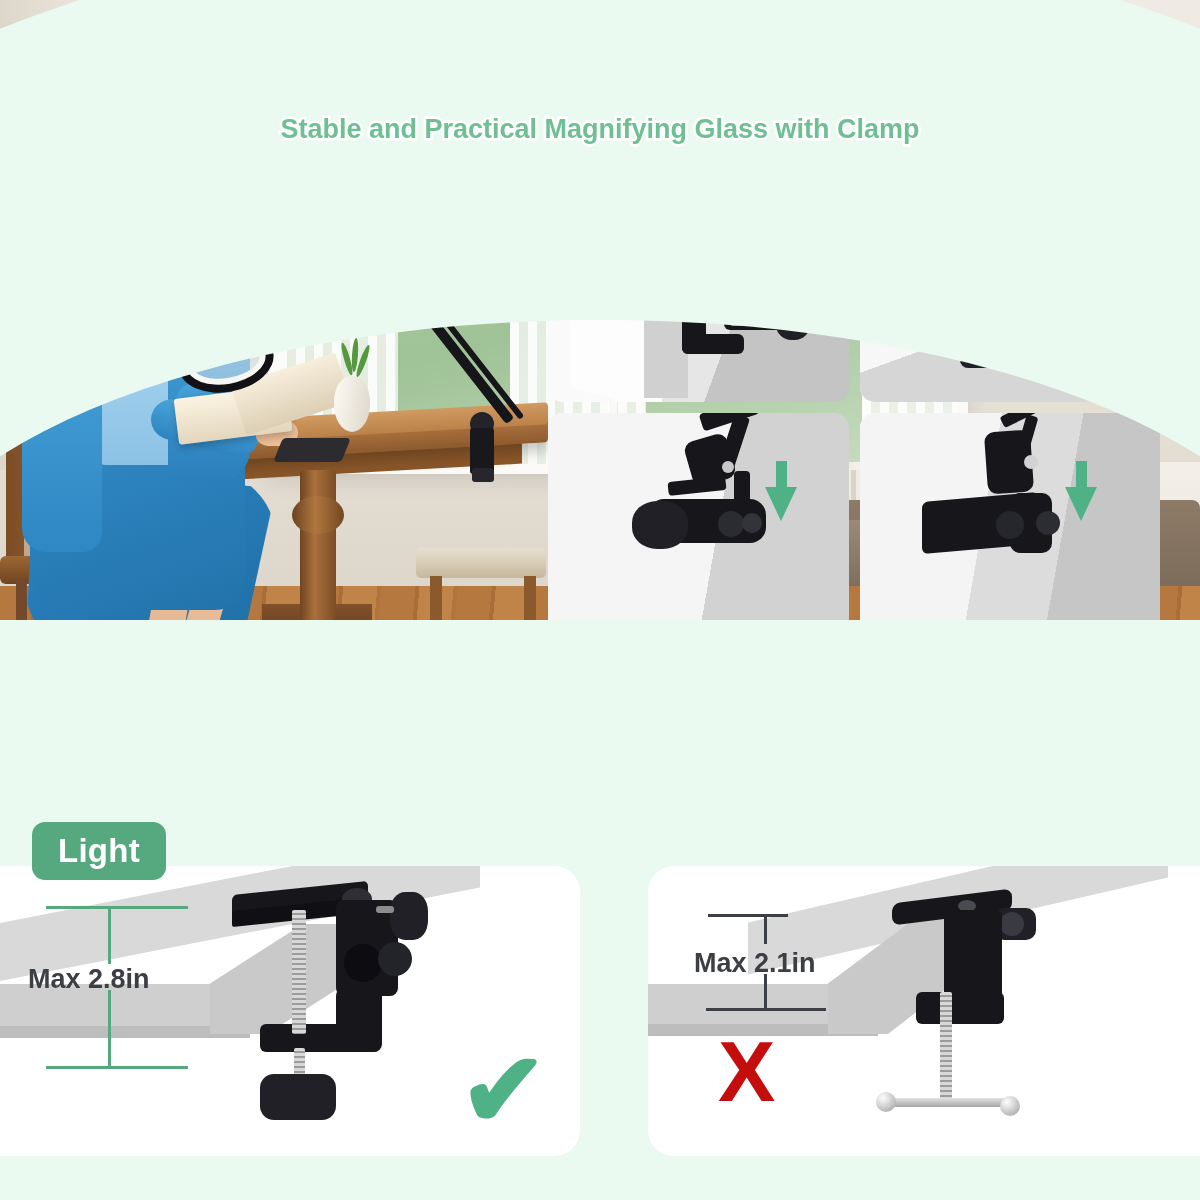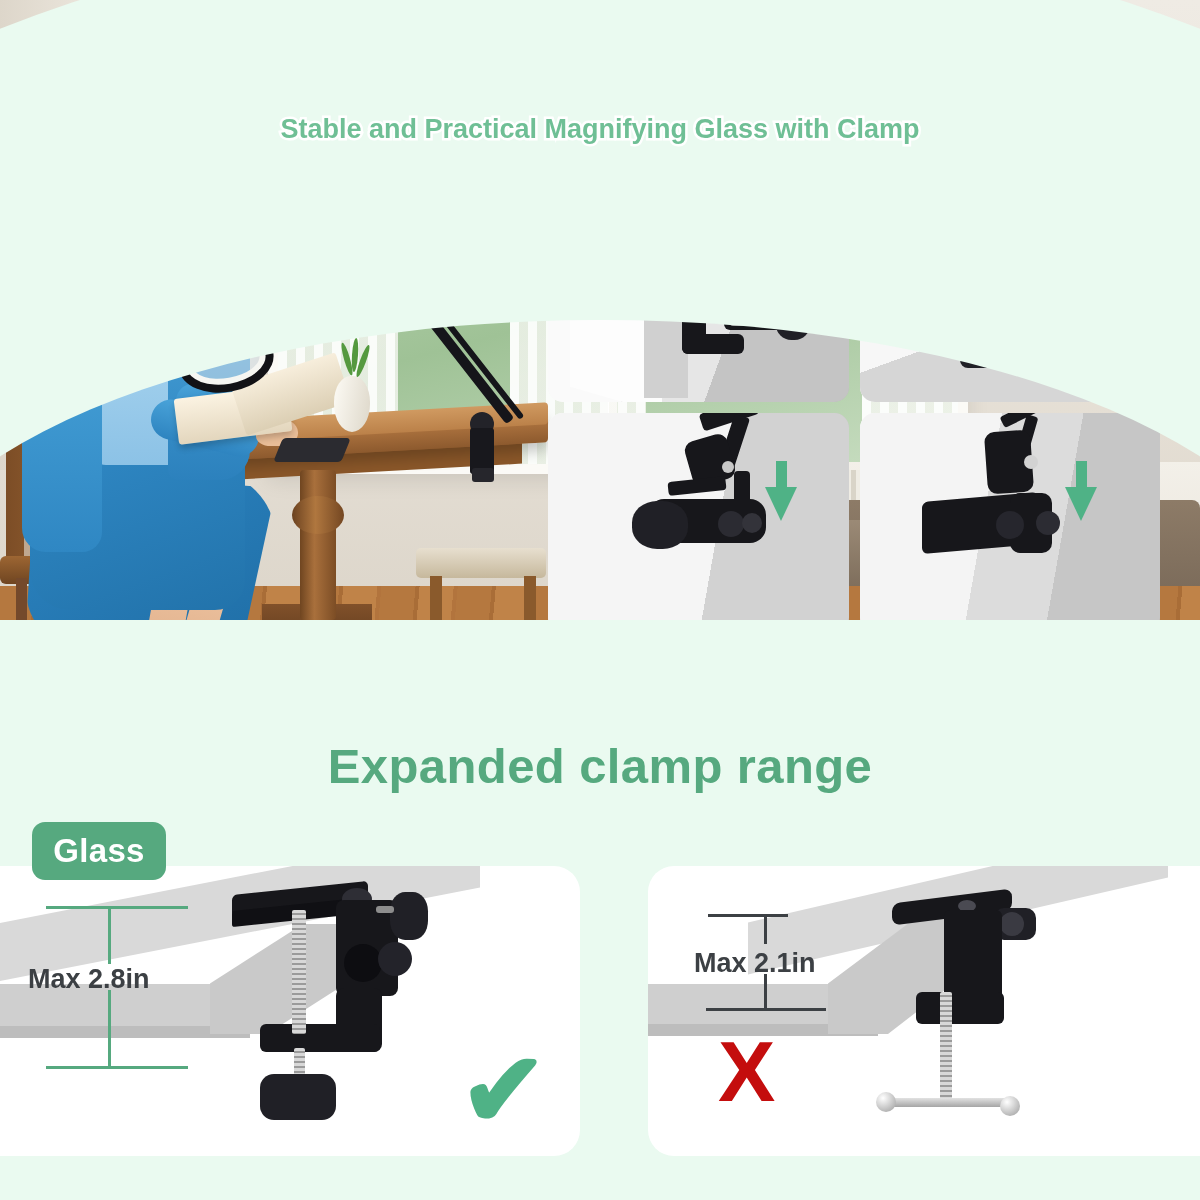--- a/index.html
+++ b/index.html
@@ -393,21 +393,20 @@
       </div>
     </div>
 
     <div class="h2">Stable and Practical Magnifying Glass with Clamp</div>
   </div>
 
   <div class="bottom">
     <div class="arc"></div>
   </div>
 
-  <div class="sec-title">Expanded clamp range</div>
 
   <div class="cmp left">
 
     <div class="slab-top" style="left:-40px;top:18px;width:560px;height:58px;background:#d9d9d9;transform:skewY(-11deg)"></div>
     <div class="slab-face" style="left:-40px;top:118px;width:330px;height:42px;background:#cfcfcf"></div>
     <div class="slab-edge" style="left:-40px;top:160px;width:330px;height:12px;background:#bdbdbd"></div>
     <div class="slab-top" style="left:250px;top:58px;width:150px;height:110px;background:#c9c9c9;clip-path:polygon(0 54%,62% 0,100% 0,100% 46%,38% 100%,0 100%)"></div>
 
     <div class="dim-h" style="left:86px;top:40px;width:142px;background:#56a97f"></div>
     <div class="dim-v" style="left:148px;top:40px;height:58px;background:#56a97f"></div>
@@ -451,15 +450,15 @@
     <div class="blk" style="left:296px;top:44px;width:58px;height:108px;border-radius:6px"></div>
     <div class="blk" style="left:268px;top:126px;width:88px;height:32px;border-radius:6px"></div>
     <div class="screw" style="left:292px;top:126px;width:12px;height:112px"></div>
     <div class="tbar" style="left:238px;top:232px;width:124px;height:9px"></div>
     <div class="tball" style="left:228px;top:226px;width:20px;height:20px"></div>
     <div class="tball" style="left:352px;top:230px;width:20px;height:20px"></div>
 
     <div class="mark xx" style="left:70px;top:162px;font-size:86px">X</div>
   </div>
 
-  <div class="badge ours">Glass</div>
+  <div class="badge ours">Light</div>
 
 </div>
 
 </body></html>

